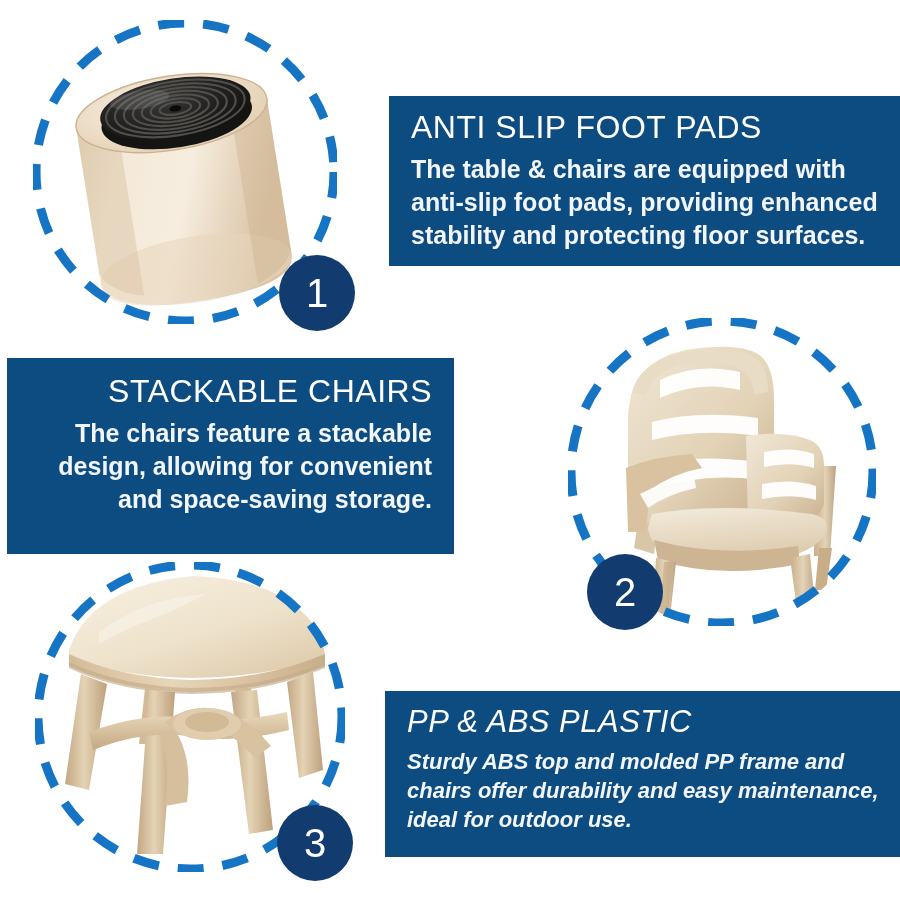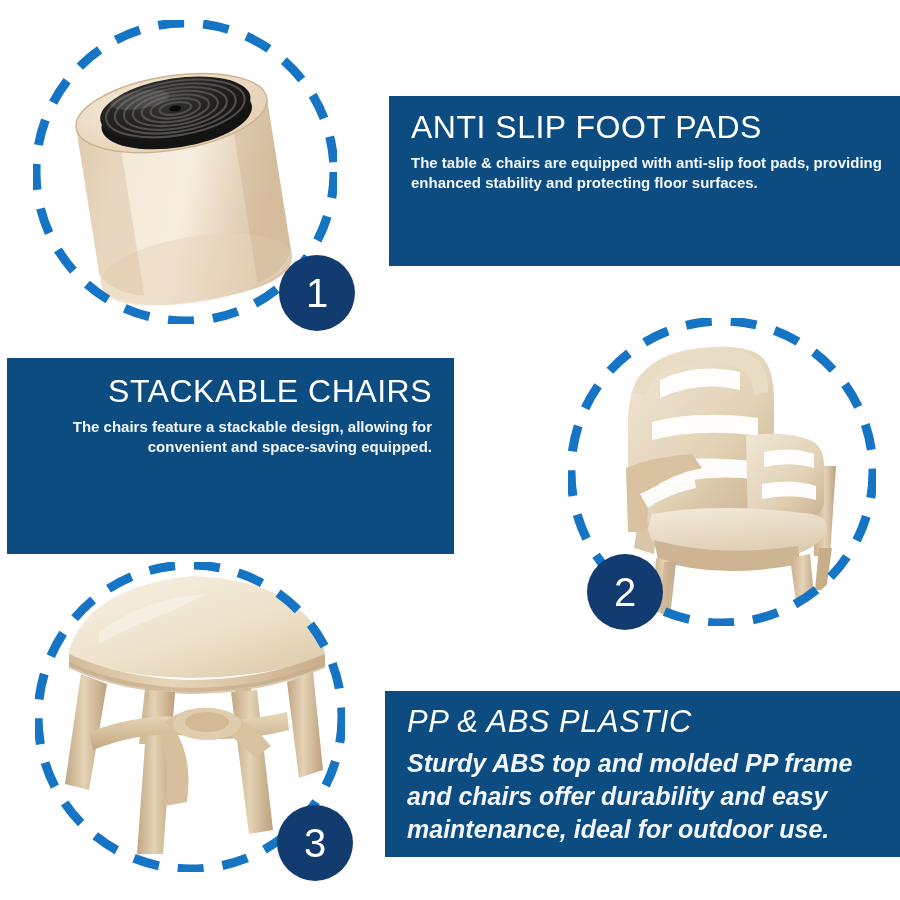--- a/index.html
+++ b/index.html
@@ -31,36 +31,36 @@
     letter-spacing: 0.5px;
     font-size: 31px;
     line-height: 1.1;
     color: #ffffff;
     margin: 0 0 8px 0;
     white-space: nowrap;
   }
   .panel-body {
     font-family: "Liberation Sans", sans-serif;
     font-weight: bold;
-    font-size: 15px;
+    font-size: 25px;
     line-height: 1.32;
     color: #f2f6fa;
     margin: 0;
   }
 
   #panel-1 { left: 382px; top: 96px; width: 518px; height: 170px; }
   #panel-1 .panel-title { font-size: 32px; }
   #panel-2 {
     left: 0px; top: 358px; width: 447px; height: 196px;
     text-align: right; padding: 16px 22px 16px 22px;
   }
   #panel-2 .panel-title { font-size: 32px; }
   #panel-3 { left: 378px; top: 691px; width: 522px; height: 166px; font-style: italic; }
   #panel-3 .panel-title { font-size: 31px; }
-  #panel-3 .panel-body { font-size: 25px; }
+  #panel-3 .panel-body { font-size: 22px; }
 
   
   .feature-circle {
     position: absolute;
     border-radius: 50%;
     overflow: visible;
   }
   .dash-ring {
     position: absolute;
     left: 0; top: 0;
@@ -167,21 +167,21 @@
     <span>1</span>
   </div>
 
   <div class="panel" id="panel-1">
     <h2 class="panel-title">ANTI SLIP FOOT PADS</h2>
     <p class="panel-body">The table &amp; chairs are equipped with anti-slip foot pads, providing enhanced stability and protecting floor surfaces.</p>
   </div>
 
   <div class="panel" id="panel-2">
     <h2 class="panel-title">STACKABLE CHAIRS</h2>
-    <p class="panel-body">The chairs feature a stackable design, allowing for convenient and space-saving equipped.</p>
+    <p class="panel-body">The chairs feature a stackable design, allowing for convenient and space-saving storage.</p>
   </div>
 
   <div class="feature-circle" id="circle-2">
     <div class="photo-clip">
       <svg class="photo-svg" viewBox="0 0 308 308" xmlns="http://www.w3.org/2000/svg" aria-hidden="true">
         <defs>
           <linearGradient id="chairL" x1="0" y1="0" x2="1" y2="0.4">
             <stop offset="0%" stop-color="#d7bf9c"></stop>
             <stop offset="45%" stop-color="#ece0cb"></stop>
             <stop offset="100%" stop-color="#cdb georgia"></stop>

